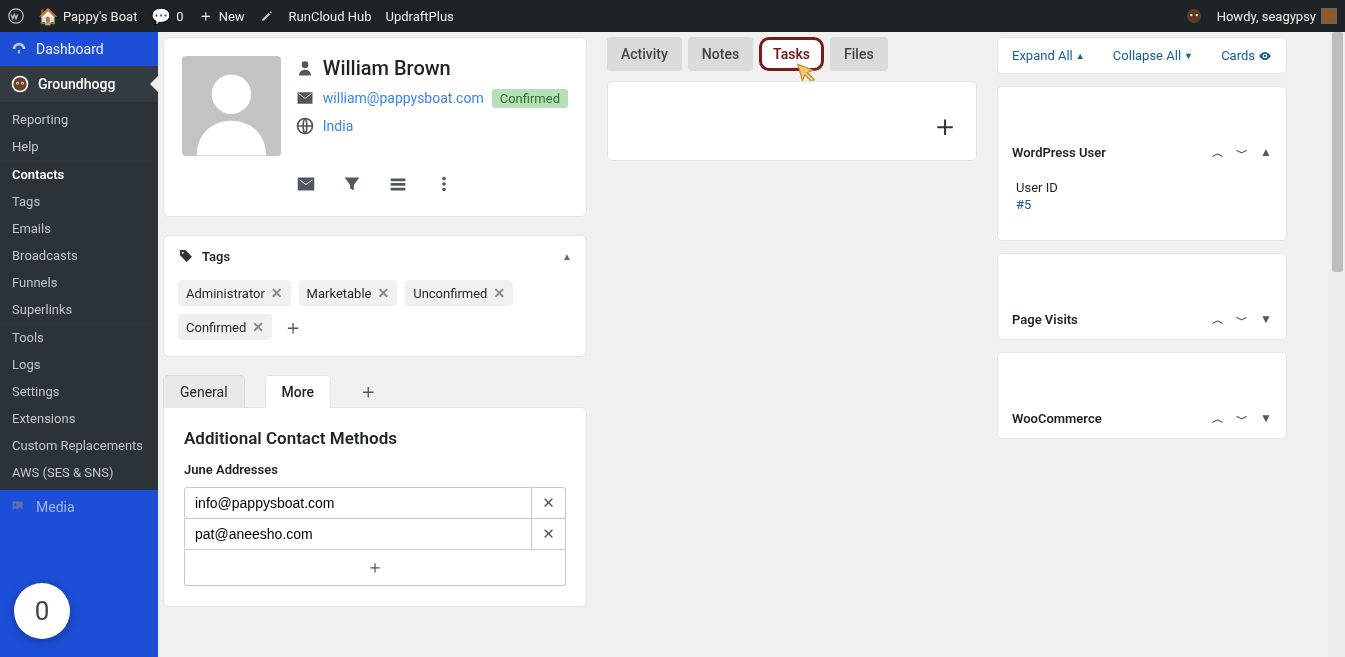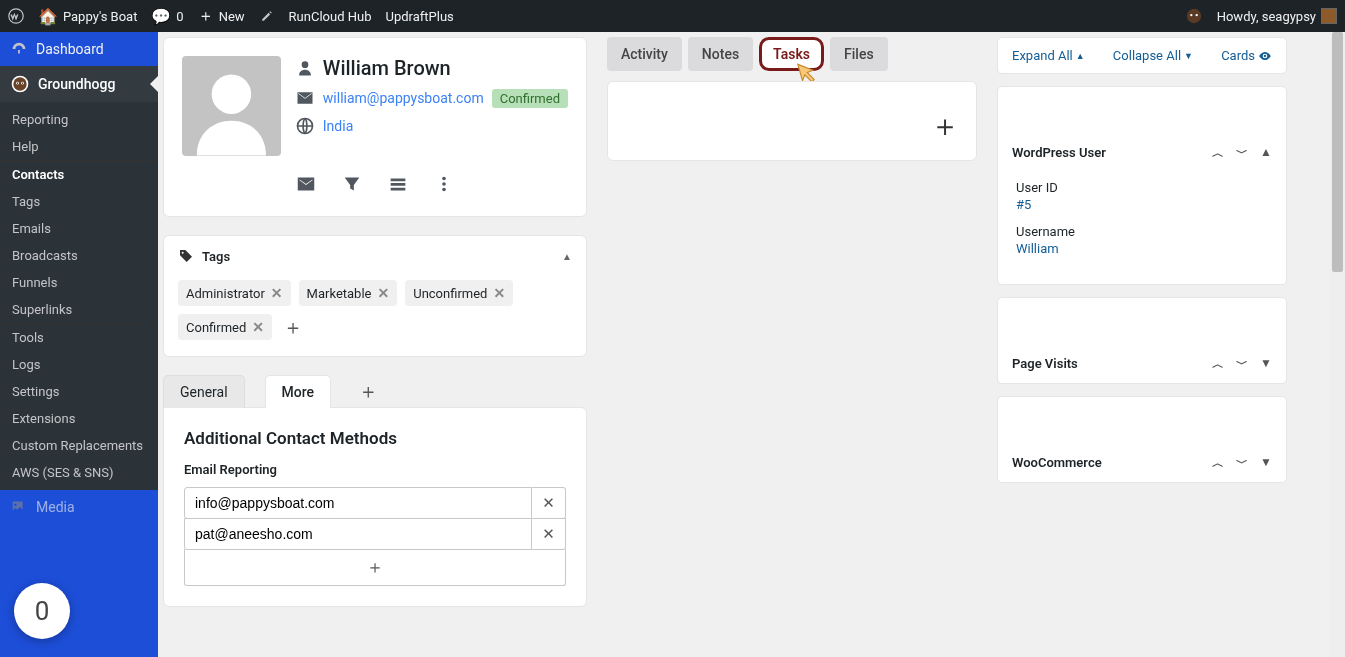--- a/index.html
+++ b/index.html
@@ -446,21 +446,21 @@
         </div>
 
         <div class="detail-wrap">
           <div class="detail-tabs">
             <div class="detail-tab">General</div>
             <div class="detail-tab active">More</div>
             <span class="add-icon">＋</span>
           </div>
           <div class="detail-body card" style="border-radius:0 6px 6px 6px">
             <h3>Additional Contact Methods</h3>
-            <div class="lbl">Email Reporting</div>
+            <div class="lbl">June Addresses</div>
             <div class="email-row">
               <input type="text" value="info@pappysboat.com" style="">
               <div class="remove">✕</div>
             </div>
             <div class="email-row">
               <input type="text" value="pat@aneesho.com" style="">
               <div class="remove">✕</div>
             </div>
             <div class="add-email">＋</div>
           </div>
@@ -512,24 +512,20 @@
               <span>︿</span>
               <span>﹀</span>
               <span>▲</span>
             </div>
           </div>
           <div class="panel-body">
             <div class="fld">
               <div class="k">User ID</div>
               <div class="v">#5</div>
             </div>
-            <div class="fld">
-              <div class="k">Username</div>
-              <div class="v">William</div>
-            </div>
           </div>
         </div>
 
         <div class="panel">
           <div class="panel-head">
             <span>Page Visits</span>
             <div class="ctrl">
               <span>︿</span>
               <span>﹀</span>
               <span>▼</span>

